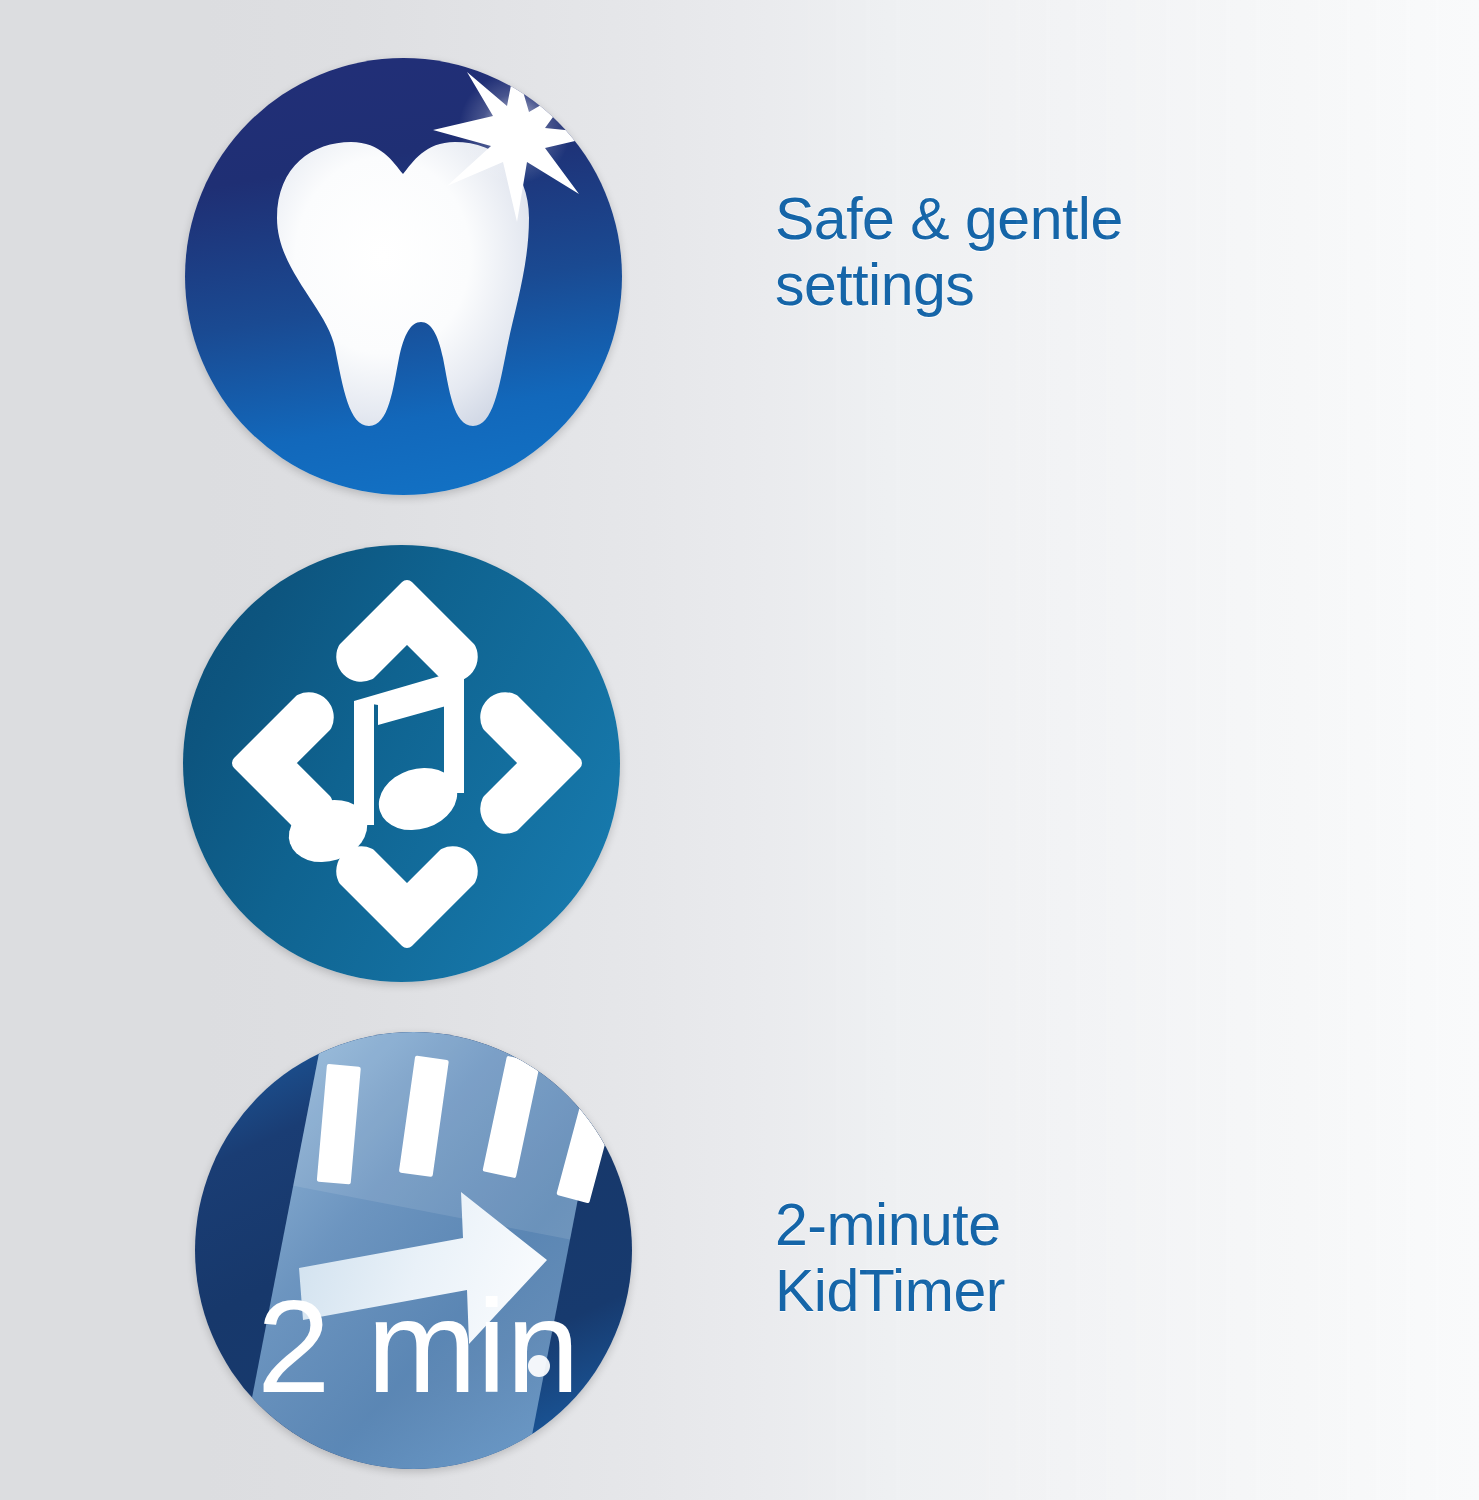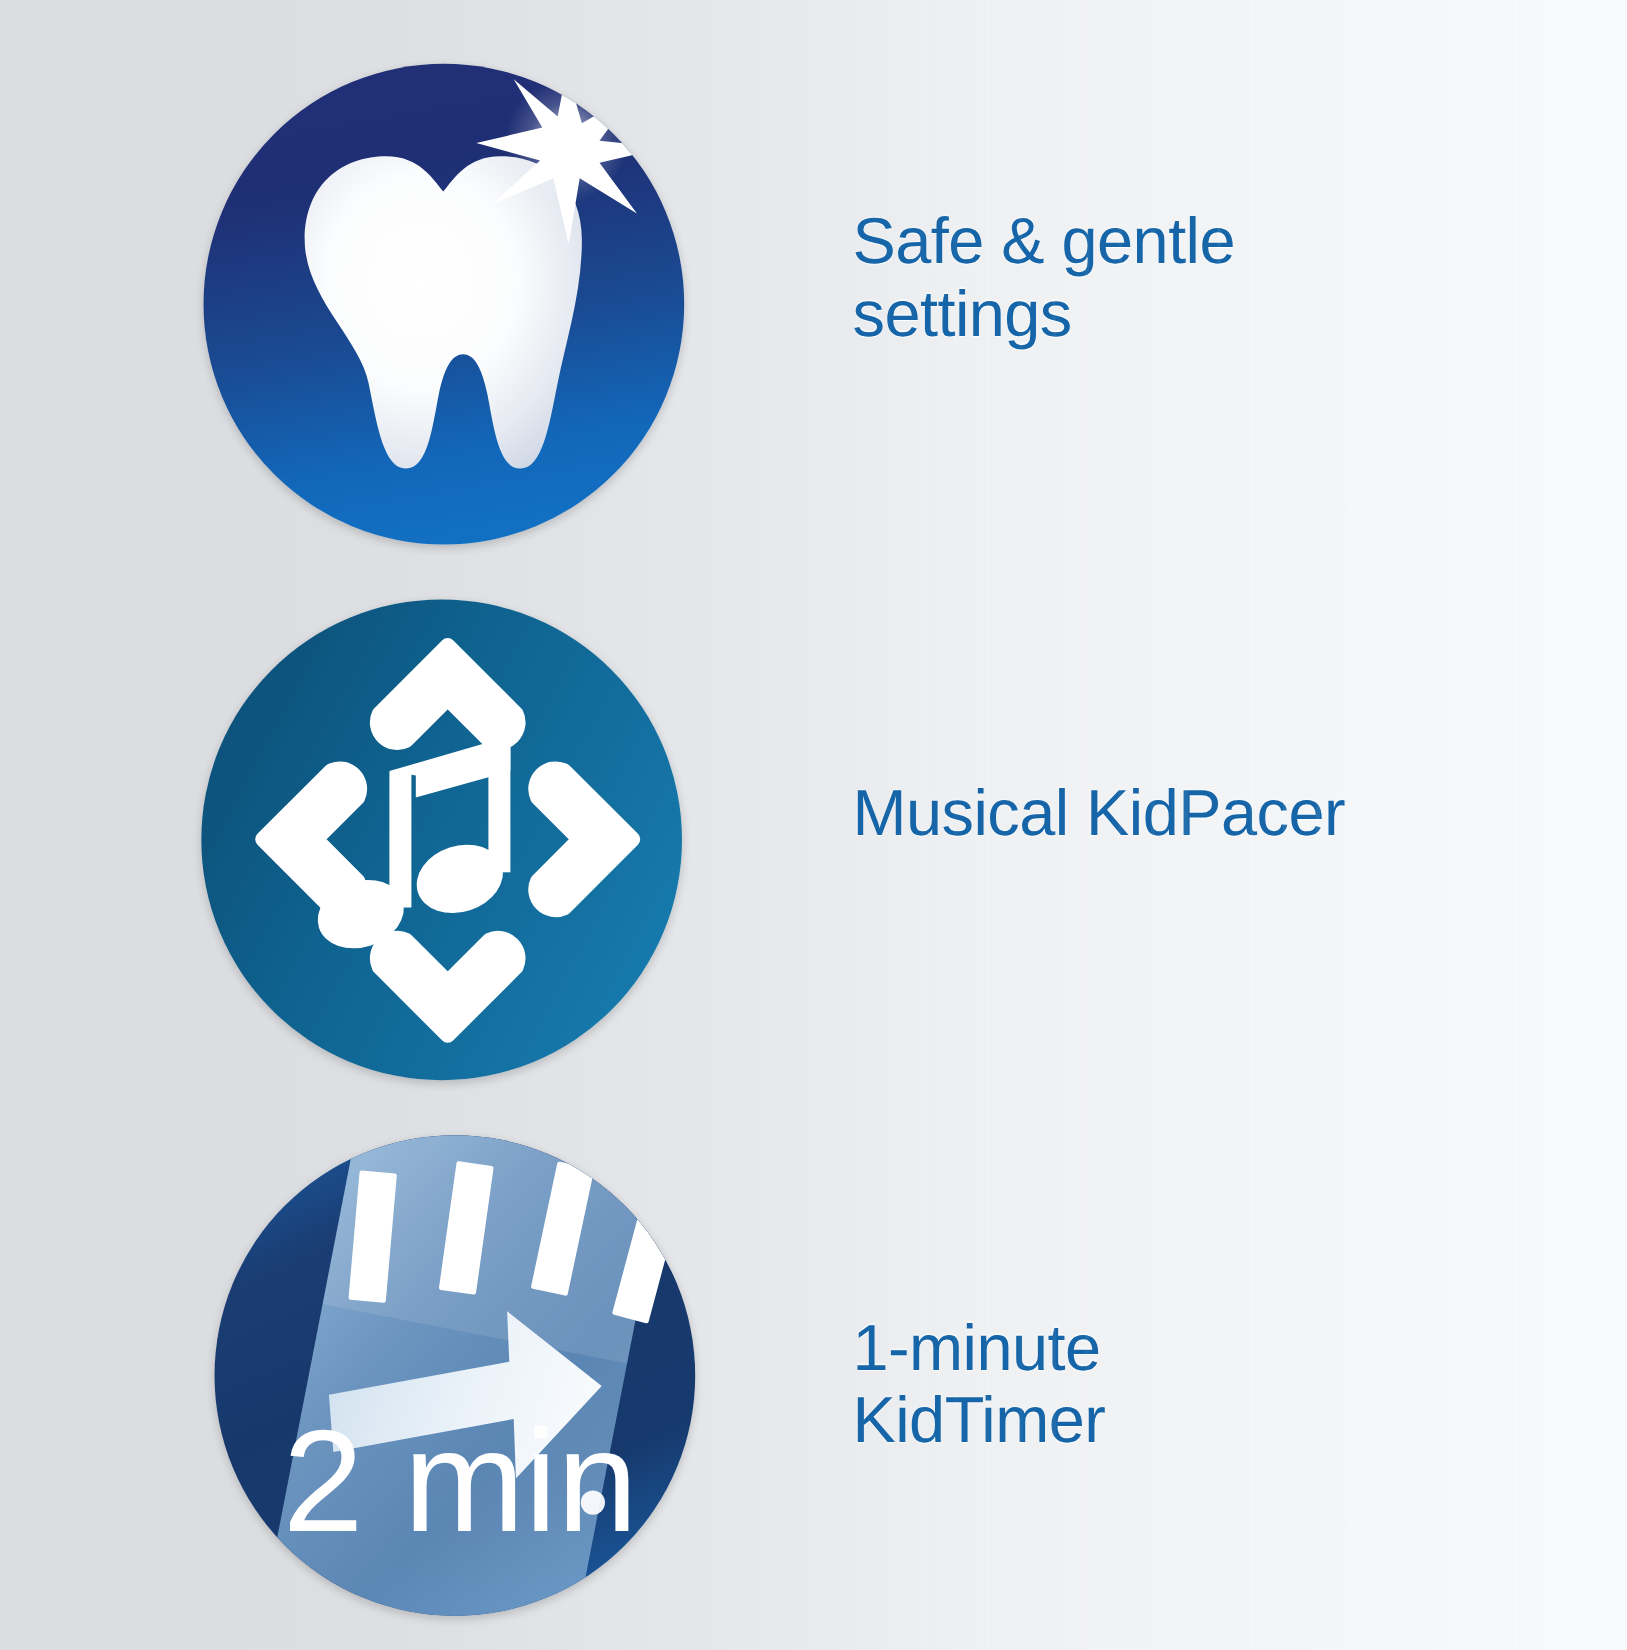--- a/index.html
+++ b/index.html
@@ -193,21 +193,20 @@
 
         <rect x="261" y="124" width="20" height="124"></rect>
 
         <ellipse cx="145" cy="286" rx="40" ry="30" transform="rotate(-18 145 286)"></ellipse>
 
         <ellipse cx="235" cy="254" rx="40" ry="30" transform="rotate(-18 235 254)"></ellipse>
       </g>
     </svg>
   </div>
 
-  <div class="feature-label" id="label-2">Musical KidPacer</div>
 
   <div class="icon-badge" id="badge-timer">
     <svg class="badge-svg" viewBox="0 0 437 437">
       <defs>
         <linearGradient id="panelGrad" x1="0%" y1="0%" x2="100%" y2="100%">
           <stop offset="0%" stop-color="#9fc2e0" stop-opacity="0.92"></stop>
           <stop offset="35%" stop-color="#7fa9d2" stop-opacity="0.82"></stop>
           <stop offset="65%" stop-color="#6e9cc8" stop-opacity="0.78"></stop>
           <stop offset="100%" stop-color="#8fb6da" stop-opacity="0.70"></stop>
         </linearGradient>
@@ -248,18 +247,18 @@
                    L108,288 Z" fill="url(#arrowGrad)"></path>
         </g>
 
         <circle cx="344" cy="334" r="11" fill="#ffffff" opacity="0.92"></circle>
 
         <text x="62" y="360" font-family="Liberation Sans, sans-serif" font-size="132" fill="#ffffff">2 min</text>
       </g>
     </svg>
   </div>
 
-  <div class="feature-label" id="label-3">1-minute
+  <div class="feature-label" id="label-3">2-minute
 KidTimer</div>
 
   <div id="band-overlay"></div>
 
 </div>
 
 </body></html>

